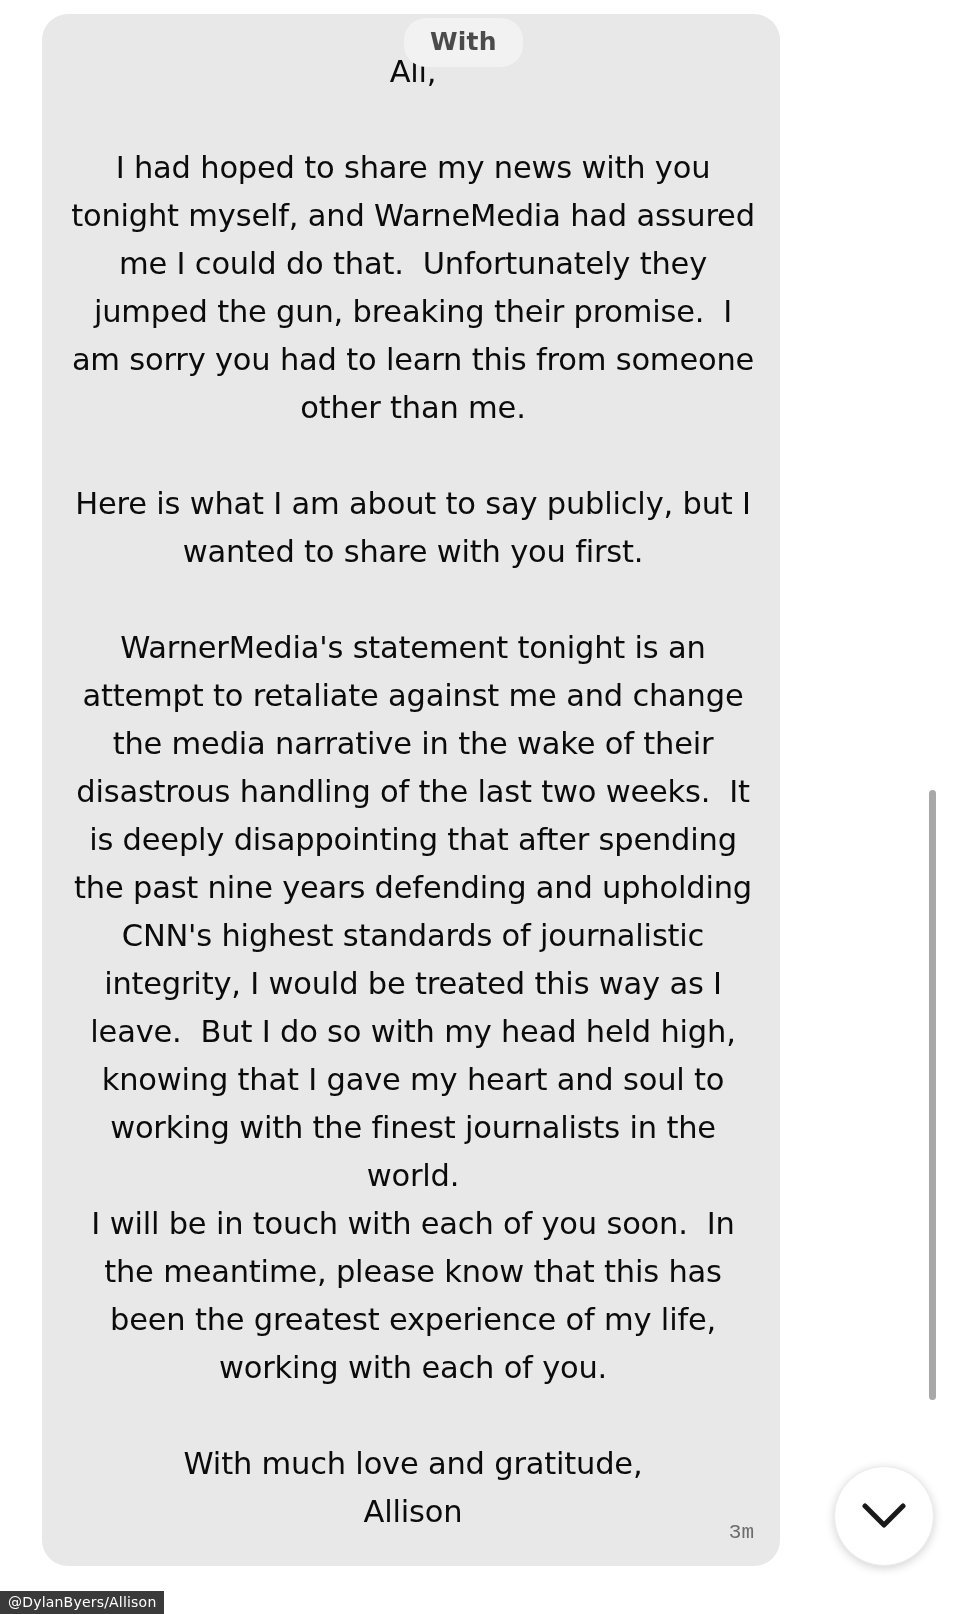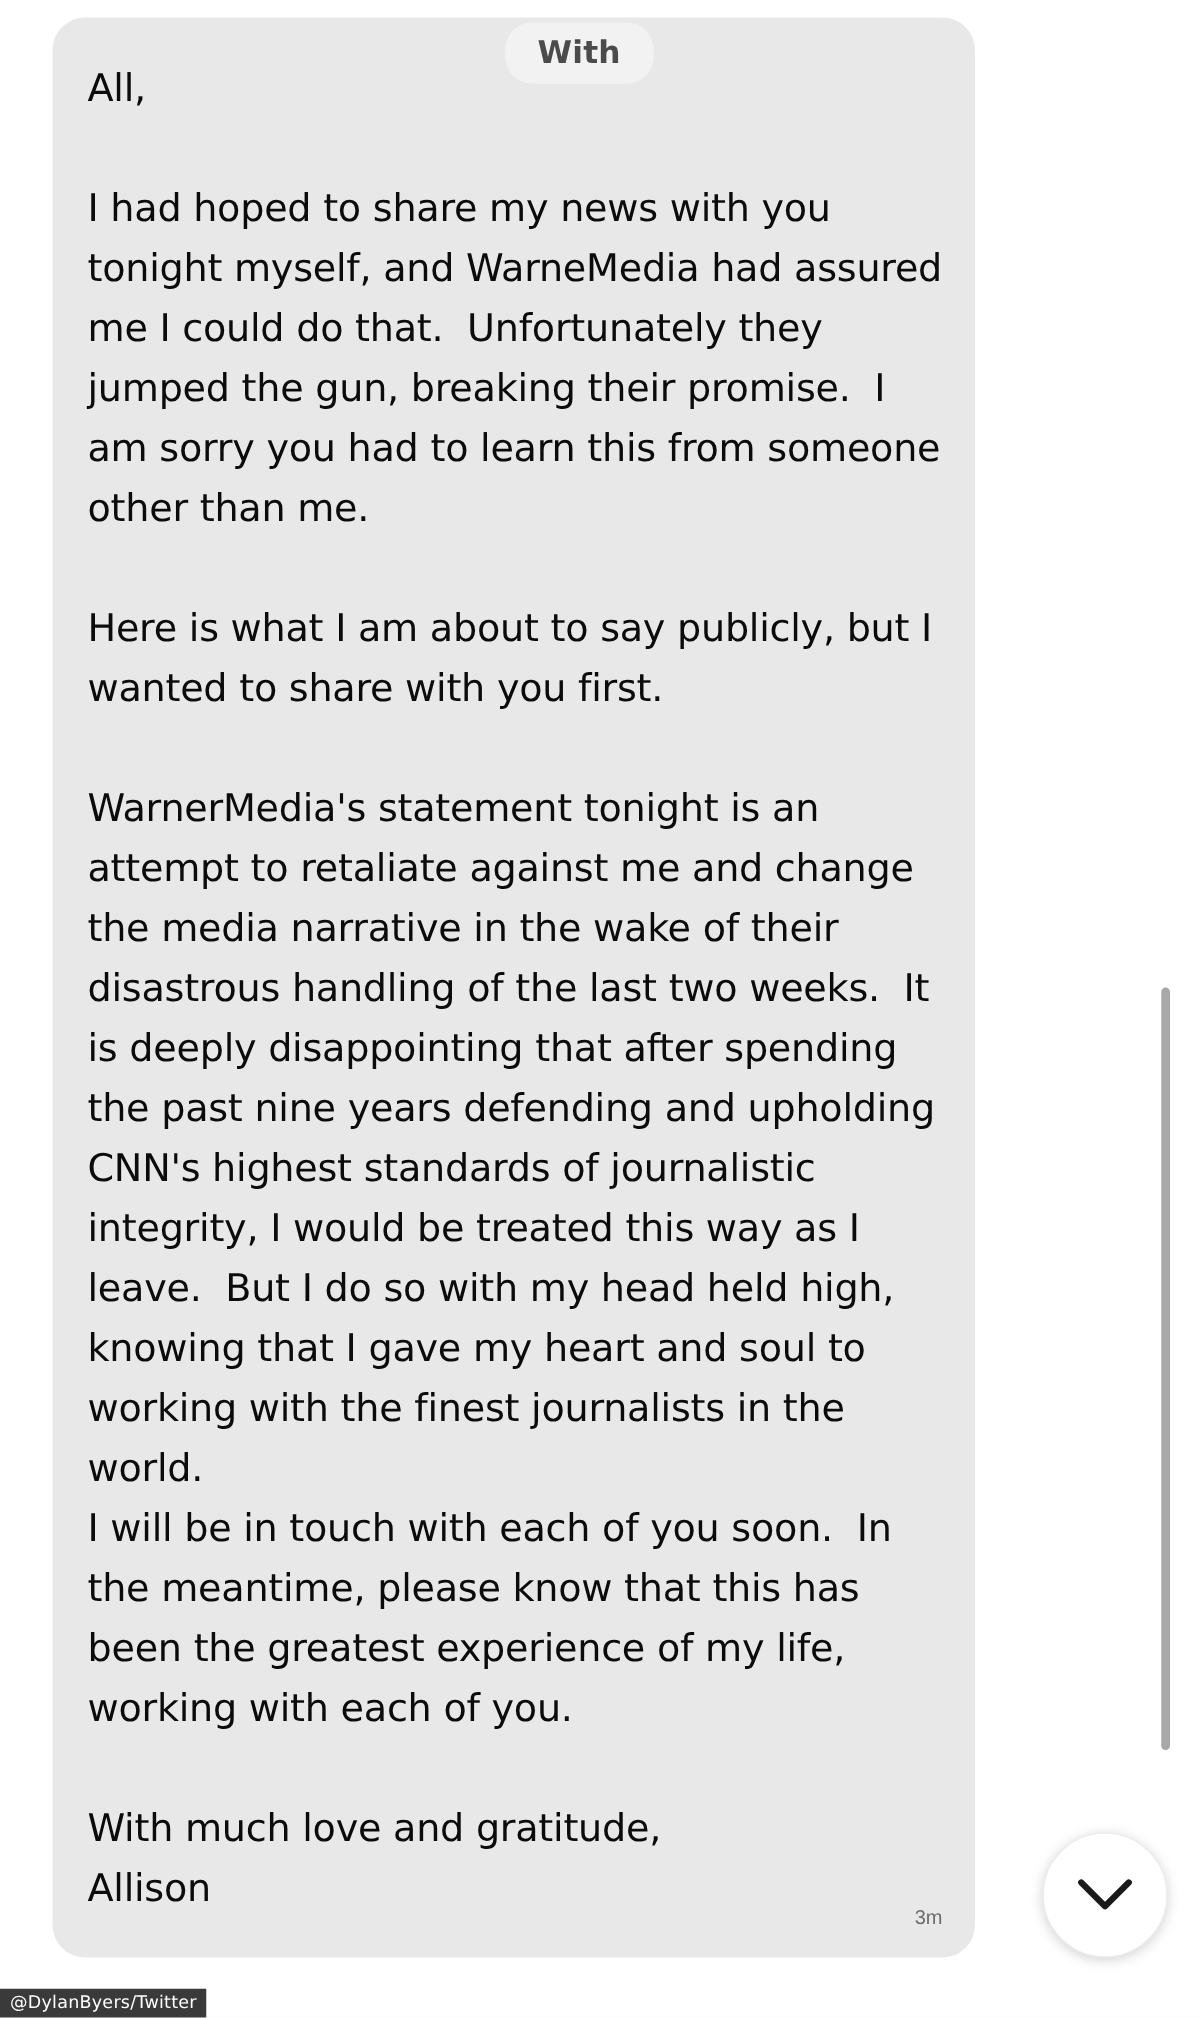--- a/index.html
+++ b/index.html
@@ -25,20 +25,21 @@
   .bubble {
     position: absolute;
     left: 42px;
     top: 14px;
     width: 738px;
     min-height: 1552px;
     background: #e8e8e8;
     border-radius: 26px;
     box-sizing: border-box;
     padding: 34px 24px 30px 28px;
+    text-align: center;
   }
 
   .msg-text {
     font-family: "DejaVu Sans", sans-serif;
     font-size: 30.5px;
     line-height: 48px;
     color: #0b0b0b;
     white-space: pre-wrap;
     letter-spacing: -0.2px;
     font-weight: 400;
@@ -58,22 +59,22 @@
     color: #4b4b4b;
     letter-spacing: 0.2px;
     z-index: 5;
   }
 
   
   .timestamp {
     position: absolute;
     right: 26px;
     bottom: 22px;
-    font-family: Liberation Sans, sans-serif;
-    font-size: 16px;
+    font-family: Liberation Mono, monospace;
+    font-size: 21px;
     color: #6d6d6d;
   }
 
   
   .scrollbar {
     position: absolute;
     right: 26px;
     top: 790px;
     width: 7px;
     height: 610px;
@@ -137,15 +138,15 @@
   <div class="scrollbar"></div>
 
   <div class="jump-btn">
     <span>
       <svg width="46" height="30" viewBox="0 0 46 30" aria-hidden="true">
         <polyline points="4,5 23,24 42,5" fill="none" stroke="#1a1a1a" stroke-width="5" stroke-linecap="round" stroke-linejoin="round"></polyline>
       </svg>
     </span>
   </div>
 
-  <div class="credit">@DylanByers/Twitter</div>
+  <div class="credit">@DylanByers/Allison</div>
 
 </div>
 
 </body></html>

